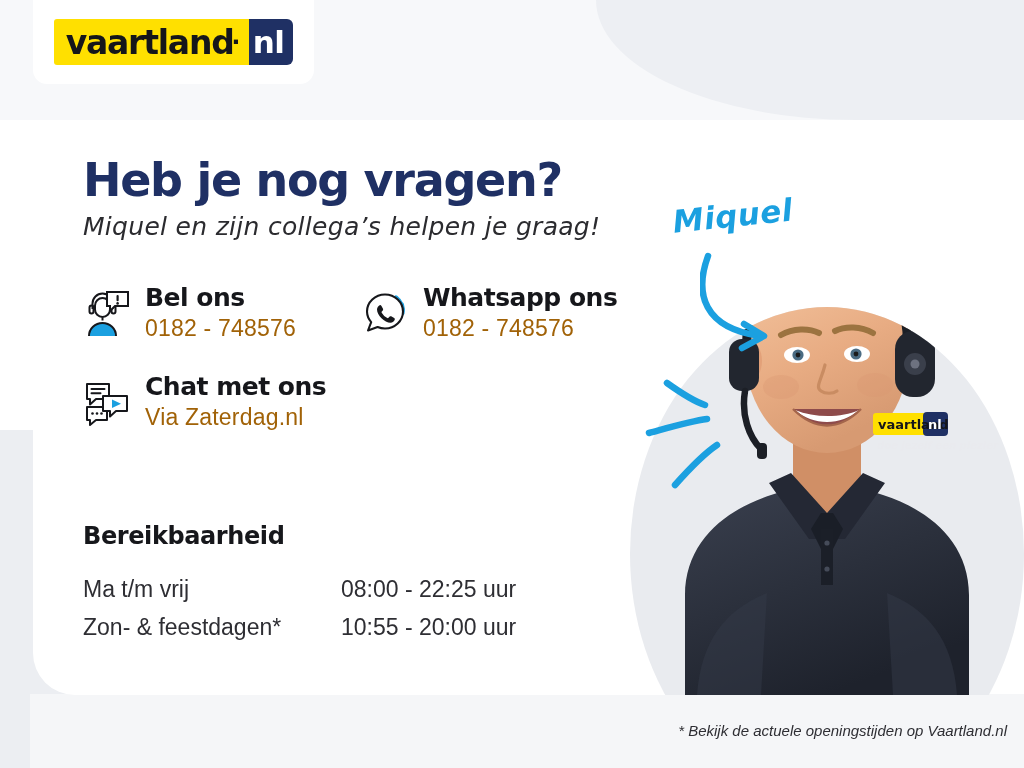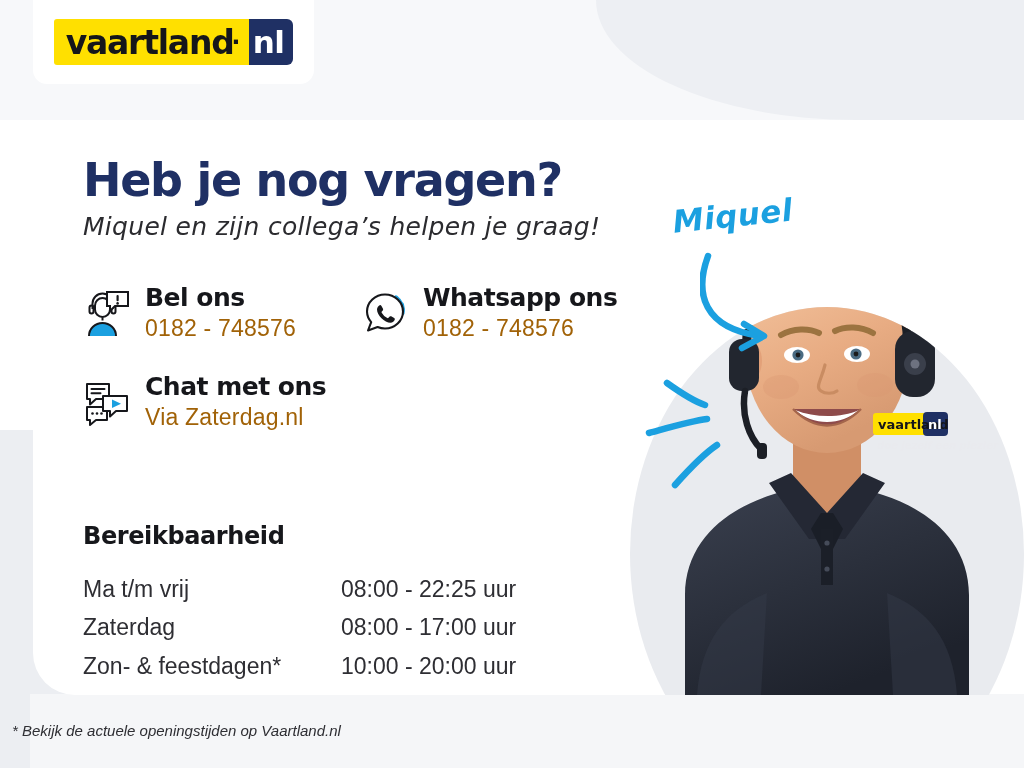--- a/index.html
+++ b/index.html
@@ -233,25 +233,25 @@
     position: absolute;
     left: 645px; top: 365px;
     width: 110px; height: 130px;
   }
 
   
   .footnote {
     position: absolute;
     left: 0; top: 722px;
     width: 1007px;
+    text-align: right;
     font-family: "Liberation Sans", sans-serif;
     font-style: italic;
     font-size: 15px;
     color: #2e2e33;
-    margin-left: 12px;
   }
 </style>
 </head>
 <body>
 
 <div id="stage">
 
   <div class="bg-blob-tr"></div>
   <div class="bg-white-band"></div>
   <div class="bg-blob-left"></div>
@@ -348,26 +348,22 @@
     </div>
 
     <div class="hours-title">Bereikbaarheid</div>
     <table class="hours-table">
       <tbody>
         <tr>
           <td class="day">Ma t/m vrij</td>
           <td class="time">08:00 - 22:25 uur</td>
         </tr>
         <tr>
-          <td class="day">Zaterdag</td>
-          <td class="time">08:00 - 17:00 uur</td>
-        </tr>
-        <tr>
           <td class="day">Zon- &amp; feestdagen*</td>
-          <td class="time">10:00 - 20:00 uur</td>
+          <td class="time">10:55 - 20:00 uur</td>
         </tr>
       </tbody>
     </table>
   </div>
 
   <div class="person-wrap">
     <div class="person-disc"></div>
     <svg class="person-img" viewBox="0 0 399 570">
       <defs>
         <clipPath id="discClip">

